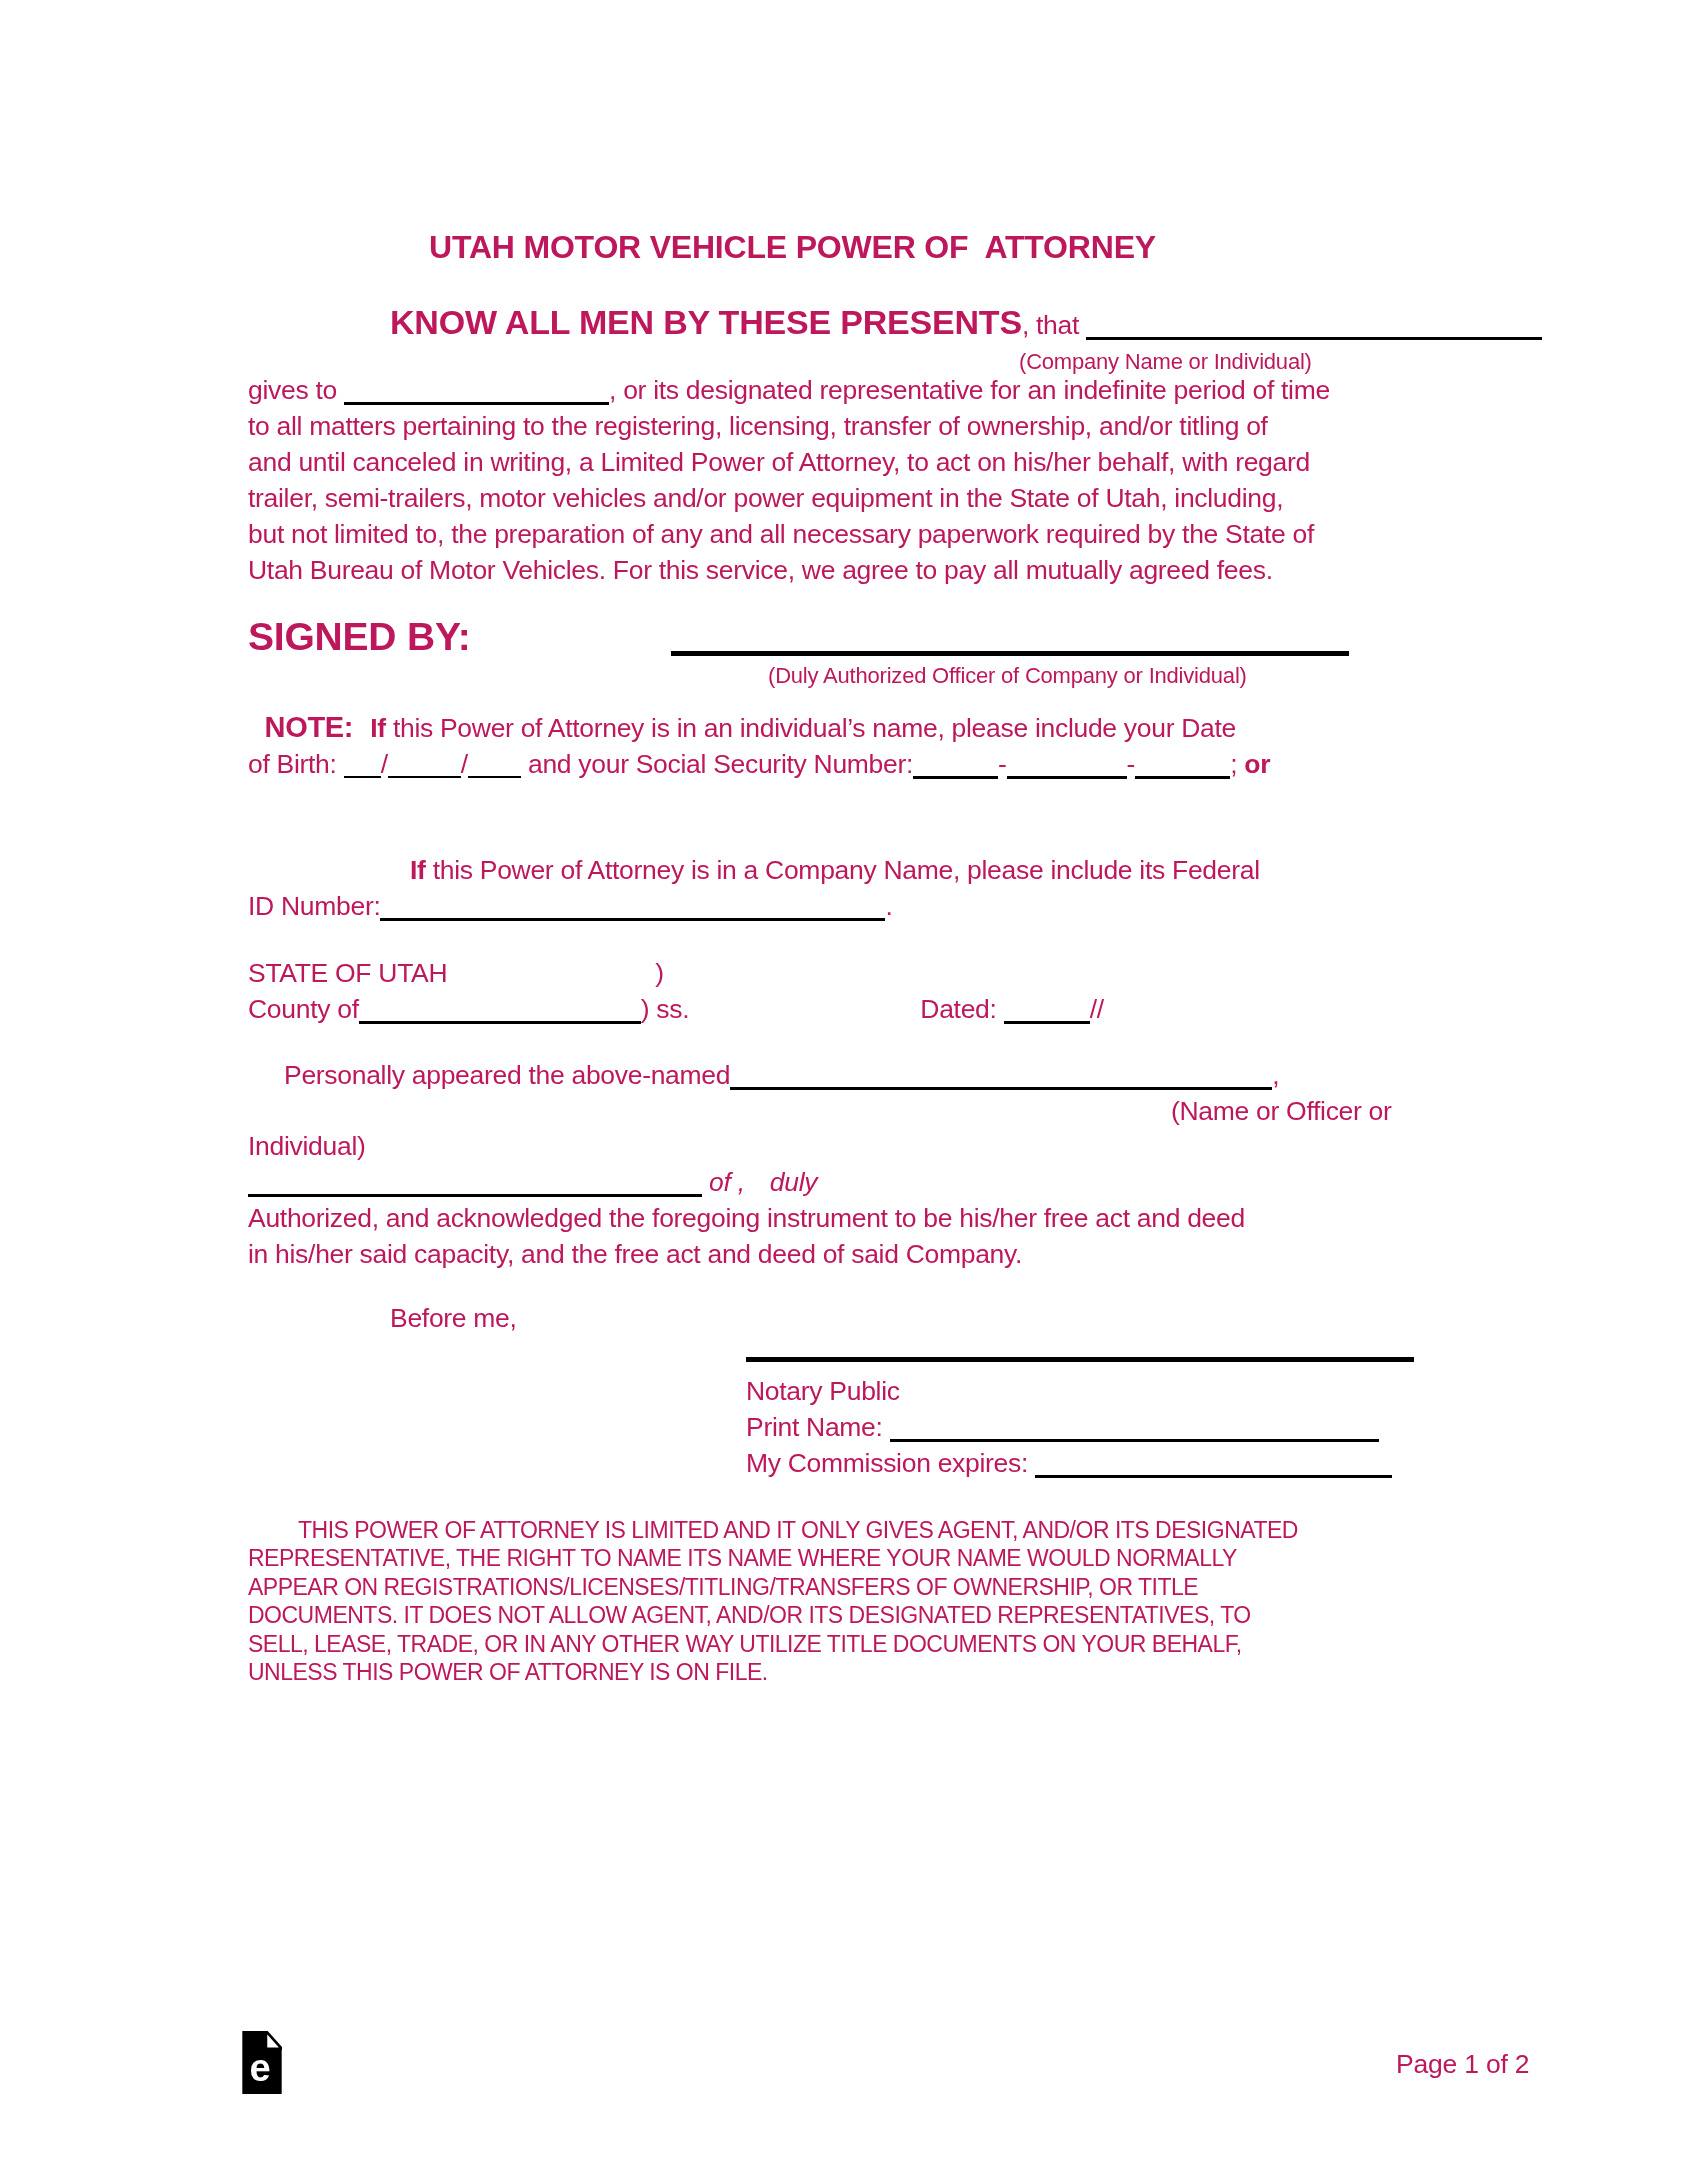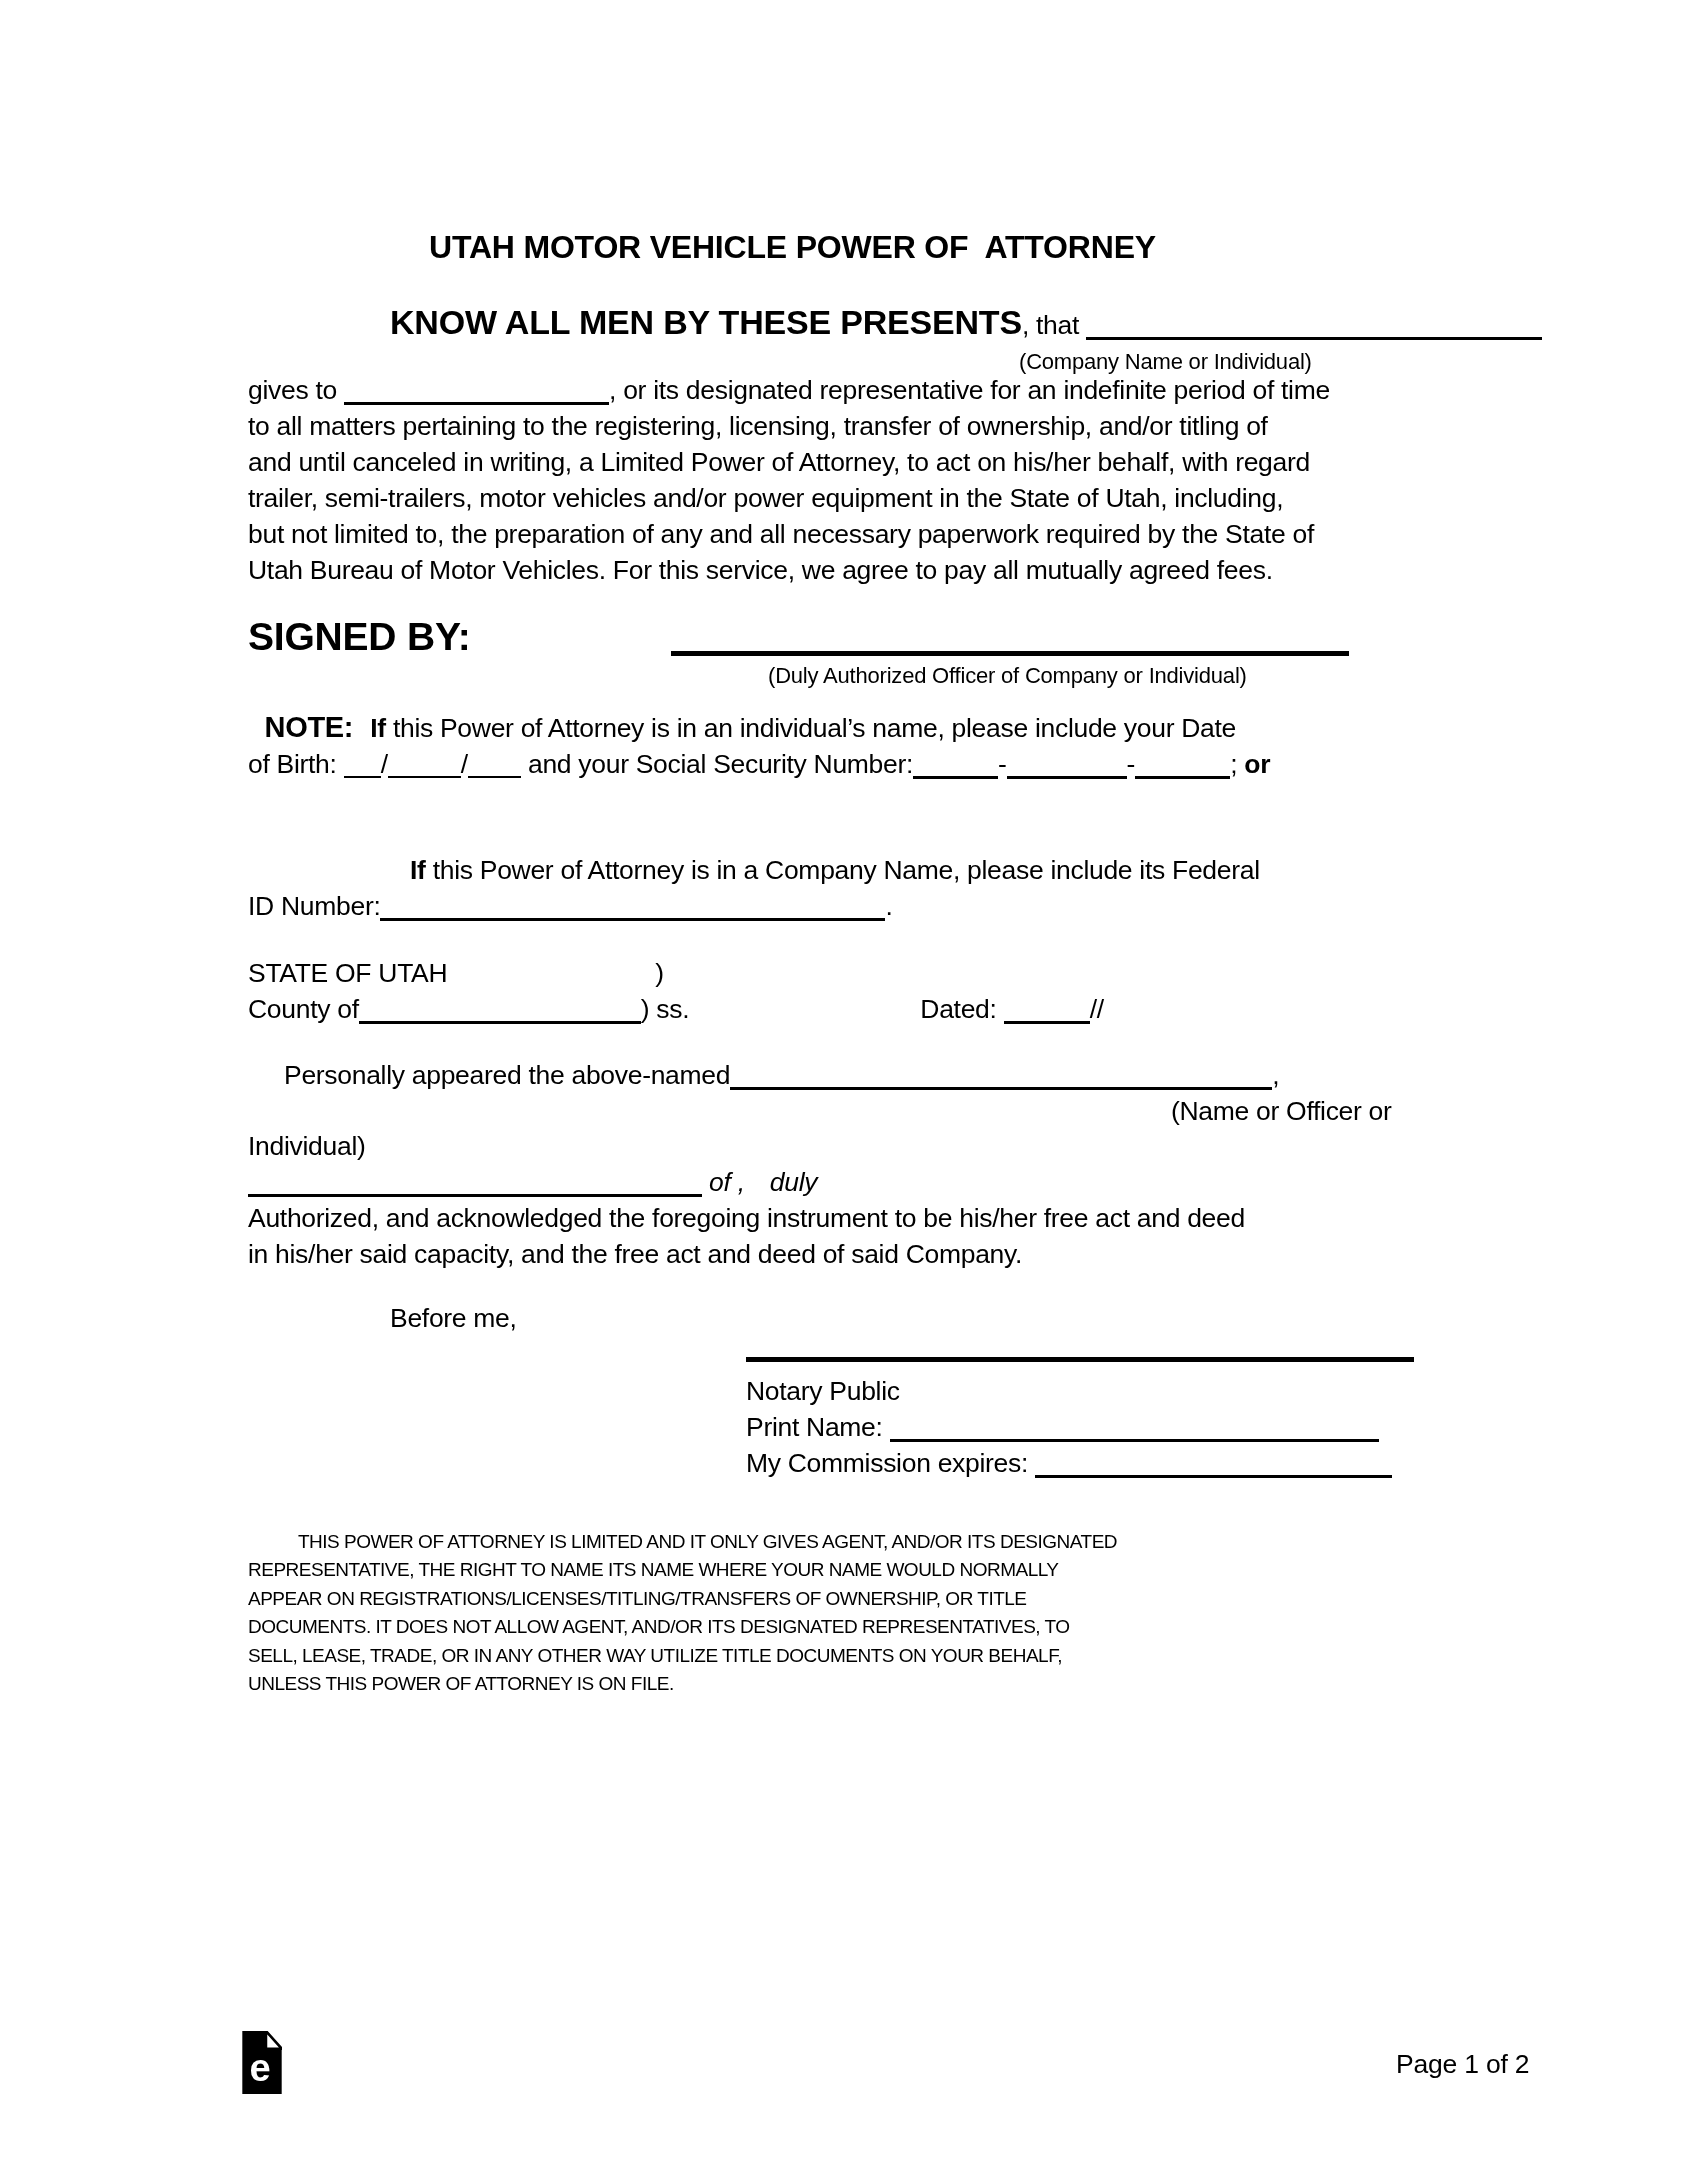--- a/index.html
+++ b/index.html
@@ -1,18 +1,18 @@
 <!DOCTYPE html>
 <html style="font-size:10.6px"><head>
 <meta charset="utf-8">
 <style>
   html,body{margin:0;padding:0;background:#ffffff;}
   .page{
     position:relative;width:1585px;height:2183px;background:#fff;overflow:hidden;
-    font-family:"Liberation Sans",sans-serif;color:#000000;
+    font-family:"Liberation Sans",sans-serif;color:#be185d;
     font-size:26.5px;letter-spacing:-0.3px;
   }
   .b{font-weight:bold;}
   
   .bk{display:inline-block;height:0;border-bottom:3.3px solid #000;vertical-align:-6px;}
   .bk3{border-bottom-width:2px;vertical-align:-4.6px;}
   .bkg{border-bottom:1.3px solid #777;vertical-align:-5.3px;}
   .w-56{width:37px}.w-80{width:53px}.w-103{width:68px}.w-110{width:73px}
   .w-128{width:85px}.w-130{width:86px}.w-143{width:95px}.w-181{width:120px}
   .w-400{width:265px}.w-427{width:282px}.w-540{width:357px}.w-687{width:454px}
@@ -44,21 +44,21 @@
   .personally{position:absolute;top:1057px;left:248px;white-space:nowrap;line-height:36px;padding-left:36px;}
   .name-officer{position:absolute;top:1093px;left:1171px;line-height:36px;}
   .individual{position:absolute;top:1128px;left:248px;line-height:36px;}
   .duly-line{position:absolute;top:1164px;left:248px;white-space:nowrap;line-height:36px;font-style:italic;}
   .duly-word{margin-left:25px;}
   .authorized{position:absolute;top:1200px;left:248px;width:1250px;}
   .before-me{position:absolute;top:1300px;left:390px;line-height:36px;}
   .notary{position:absolute;top:1357px;left:746px;width:668px;}
   .nsig{width:668px;height:0;border-bottom:5.3px solid #000;margin-bottom:10.6px;}
   .nrow{line-height:36px;white-space:nowrap;}
-  .caps{position:absolute;top:1516px;left:248px;width:1210px;font-size:19px;letter-spacing:-0.5px;margin-top:12px;}
+  .caps{position:absolute;top:1516px;left:248px;width:1210px;font-size:23px;letter-spacing:-0.5px;}
   .cln{line-height:28.4px;white-space:nowrap;}
   .caps .first{padding-left:50px;}
   .logo{position:absolute;left:242px;top:2031px;}
   .page-num{position:absolute;left:1396px;top:2049px;font-size:26.5px;letter-spacing:-0.2px;}
 </style>
 </head>
 <body>
 
 <div class="page">
 

